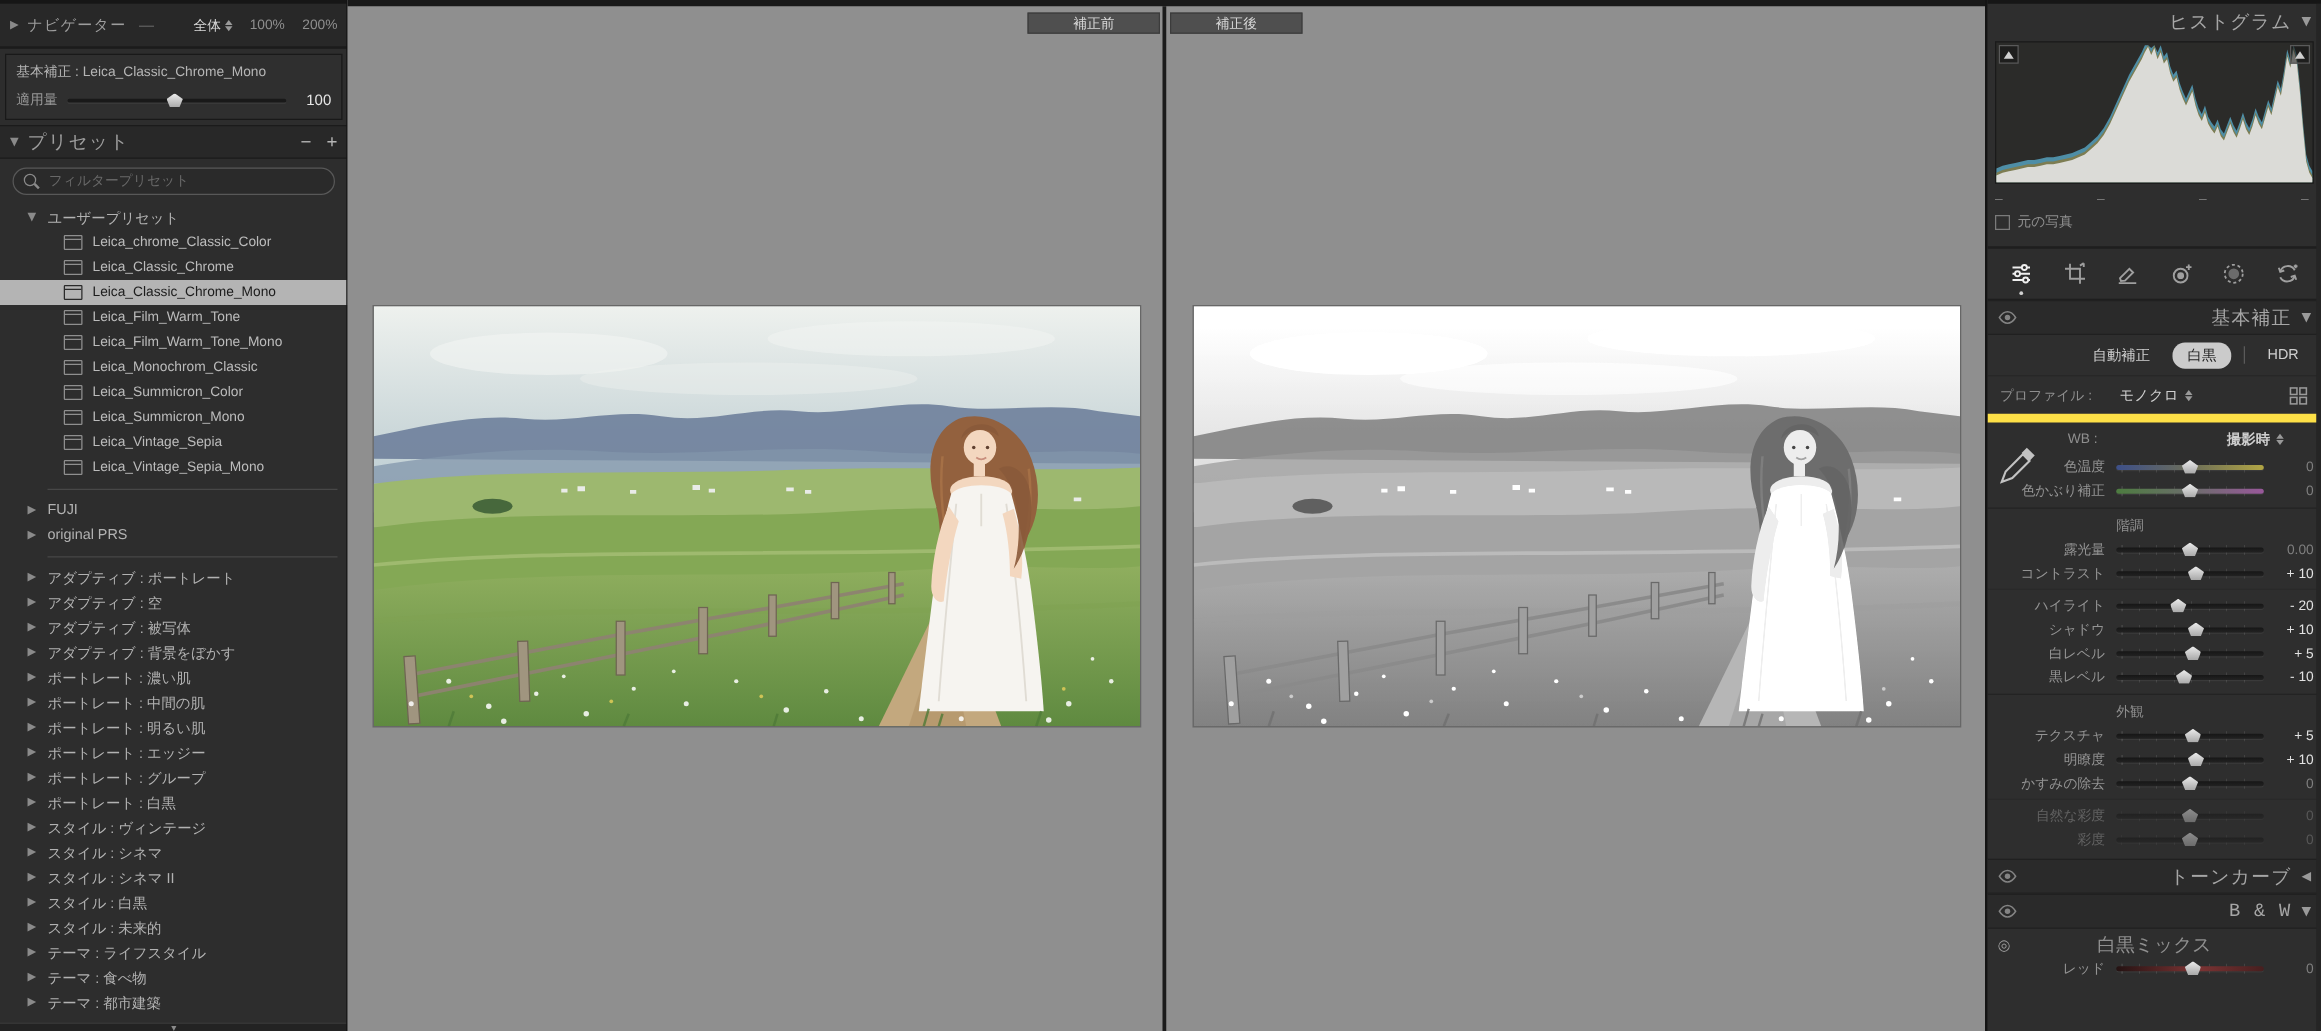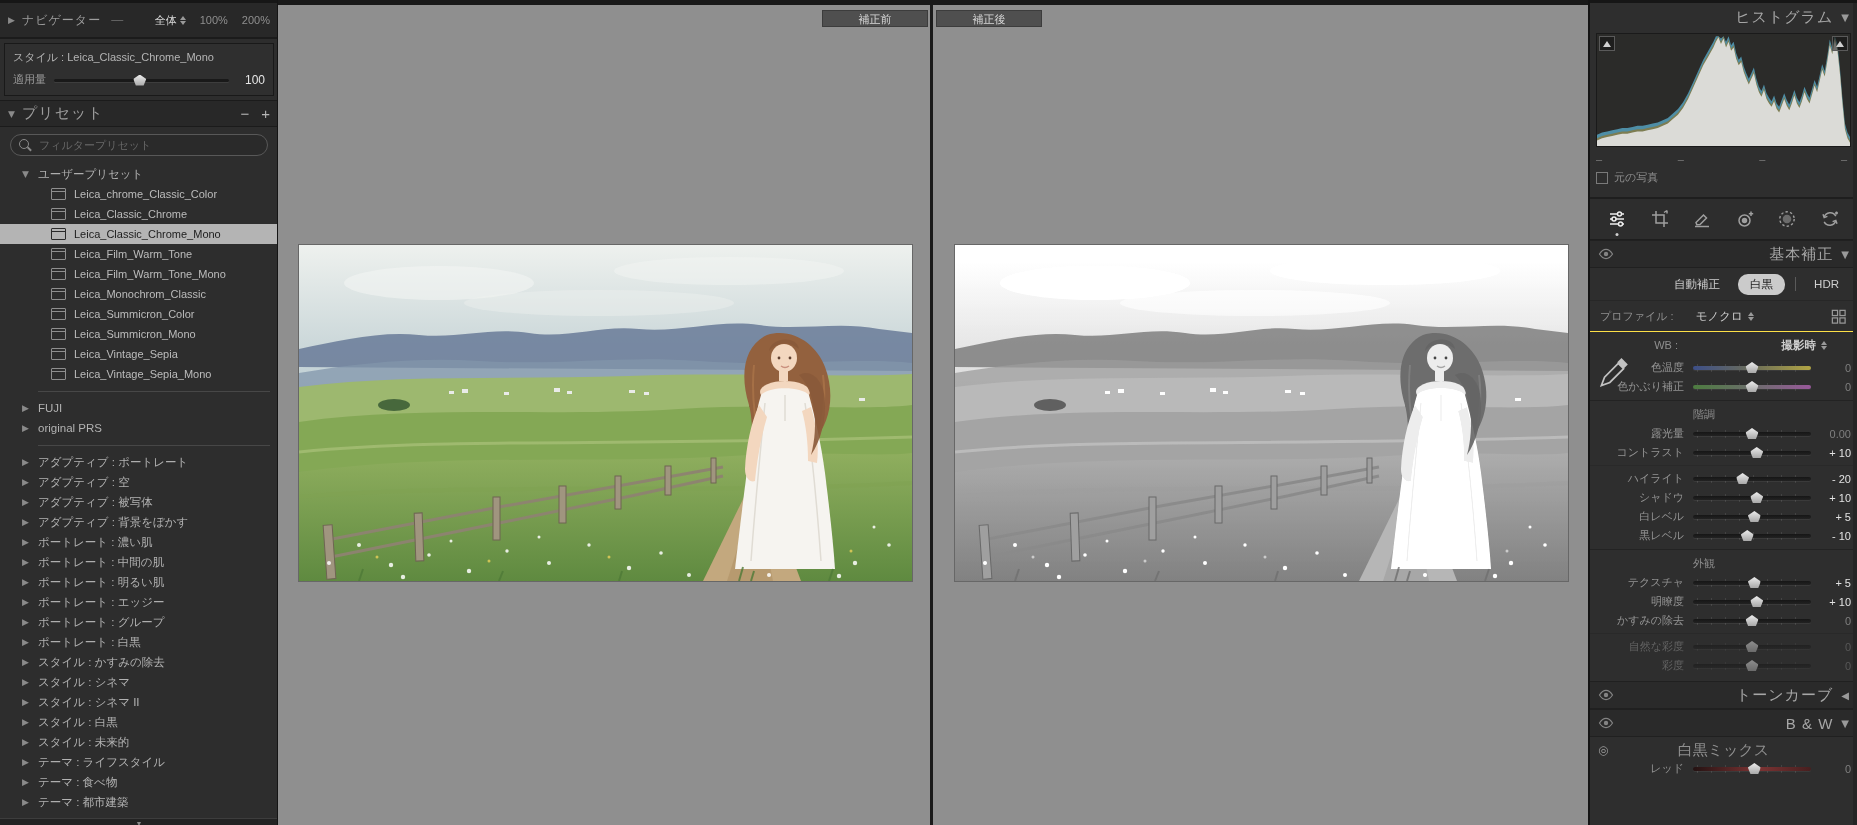--- a/index.html
+++ b/index.html
@@ -76,32 +76,32 @@
   .clip-ind.right{right:2px;}
   .clip-ind i{width:0;height:0;border-left:4px solid transparent;border-right:4px solid transparent;border-bottom:6px solid #d0d0d0;}
   .histo-meta{display:flex;justify-content:space-between;padding:6px 10px 0 6px;font-size:11px;color:#7d7d7d;}
   .histo-orig{display:flex;align-items:center;gap:6px;padding:5px 6px 8px;font-size:11px;color:#8f8f8f;}
   .checkbox{width:10px;height:10px;border:1px solid #7a7a7a;background:transparent;flex:none;}
   .tool-strip{height:40px;display:flex;align-items:center;justify-content:space-around;background:#2d2d2d;border-top:2px solid #1e1e1e;border-bottom:1px solid #1e1e1e;margin-top:4px;padding:0 6px;}
   .tool{position:relative;color:#9f9f9f;width:30px;height:30px;display:flex;align-items:center;justify-content:center;cursor:default;}
   .tool.active{color:#eeeeee;}
   .tool.active::after{content:"";position:absolute;bottom:-2px;left:50%;transform:translateX(-50%);width:3px;height:3px;border-radius:50%;background:#cfcfcf;}
   .sec-head{height:26px;display:flex;align-items:center;padding:0 8px;background:#2a2a2a;border-bottom:1px solid #202020;border-top:1px solid #202020;}
-  .sec-head .title{margin-left:auto;font-size:15px;color:#a6a6a6;letter-spacing:1px;}
+  .sec-head .title{margin-left:auto;font-size:15px;color:#a6a6a6;letter-spacing:1px;font-family:Liberation Mono, monospace;}
   .sec-head .arrow{font-family:"DejaVu Sans",sans-serif;font-size:10px;color:#9a9a9a;margin-left:8px;}
   .basic-body{position:relative;padding-bottom:6px;}
   .modes-row{height:32px;display:flex;align-items:center;justify-content:flex-end;gap:10px;padding:0 10px;}
   .mode-btn{font-size:11.5px;color:#cfcfcf;background:transparent;border:none;padding:3px 8px;font-family:inherit;cursor:default;}
   .mode-btn.selected{background:#cbcbcb;color:#222;border-radius:10px;padding:3px 12px;}
   .mode-sep{width:1px;height:14px;background:#5a5a5a;}
   .profile-row{height:30px;display:flex;align-items:center;padding:0 10px;border-top:1px solid #272727;}
   .profile-label{font-size:11px;color:#8f8f8f;}
   .profile-value{font-size:11.5px;color:#cfcfcf;margin-left:22px;display:flex;align-items:center;gap:5px;}
   .grid-icon{margin-left:auto;width:17px;height:17px;color:#9a9a9a;}
-  .wb-row{height:26px;display:flex;align-items:center;padding:0 30px 0 10px;border-top:1px solid #fde047;}
+  .wb-row{height:26px;display:flex;align-items:center;padding:0 30px 0 10px;border-top:7px solid #fde047;}
   .wb-label{width:78px;text-align:right;font-size:11px;color:#8f8f8f;}
   .wb-value{margin-left:auto;font-size:11.5px;color:#cfcfcf;display:flex;align-items:center;gap:5px;font-weight:bold;}
   .dropper{position:absolute;left:6px;top:88px;width:34px;height:36px;color:#c2c2c2;}
   .slider-row{height:19px;display:flex;align-items:center;padding:0 6px;}
   .sl-label{width:88px;text-align:right;font-size:11px;color:#949494;padding-right:9px;flex:none;white-space:nowrap;}
   .sl-track{position:relative;flex:1;height:13px;}
   .sl-groove{position:absolute;left:0;right:0;top:5px;height:4px;border-radius:2px;background:linear-gradient(#161616,#222);box-shadow:0 1px 0 rgba(255,255,255,.06);}
   .sl-ticks{position:absolute;left:4px;right:4px;top:3px;height:8px;
             background:repeating-linear-gradient(90deg,rgba(255,255,255,.10) 0 1px,transparent 1px 14px);}
   .track-temp .sl-groove{background:linear-gradient(90deg,#3d4f88,#6e6f58 52%,#b1a544);}
@@ -137,21 +137,21 @@
         </span>
         <span class="zoom-opt">
           <span>100%</span>
         </span>
         <span class="zoom-opt">
           <span>200%</span>
         </span>
       </span>
   </div>
   <div class="preset-info">
-    <div class="pi-row1">スタイル : Leica_Classic_Chrome_Mono</div>
+    <div class="pi-row1">基本補正 : Leica_Classic_Chrome_Mono</div>
     <div class="pi-row2">
       <span class="pi-label">適用量</span>
       <span class="amount-track">
         <span class="groove"></span>
         <span class="sl-thumb" id="amount-thumb" style="left: 49%;"></span>
       </span>
       <span class="pi-value">100</span>
     </div>
   </div>
   <div class="panel-head">
@@ -258,21 +258,21 @@
       <div class="preset-group">
         <span class="caret">▶</span>
         <span>ポートレート : グループ</span>
       </div>
       <div class="preset-group">
         <span class="caret">▶</span>
         <span>ポートレート : 白黒</span>
       </div>
       <div class="preset-group">
         <span class="caret">▶</span>
-        <span>スタイル : かすみの除去</span>
+        <span>スタイル : ヴィンテージ</span>
       </div>
       <div class="preset-group">
         <span class="caret">▶</span>
         <span>スタイル : シネマ</span>
       </div>
       <div class="preset-group">
         <span class="caret">▶</span>
         <span>スタイル : シネマ II</span>
       </div>
       <div class="preset-group">

